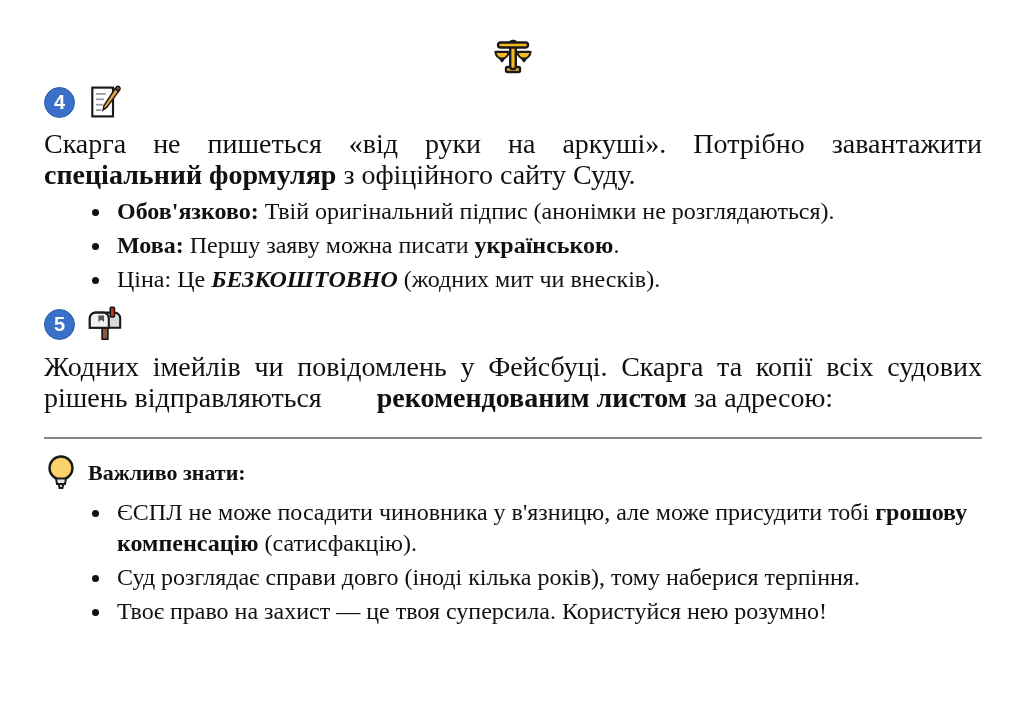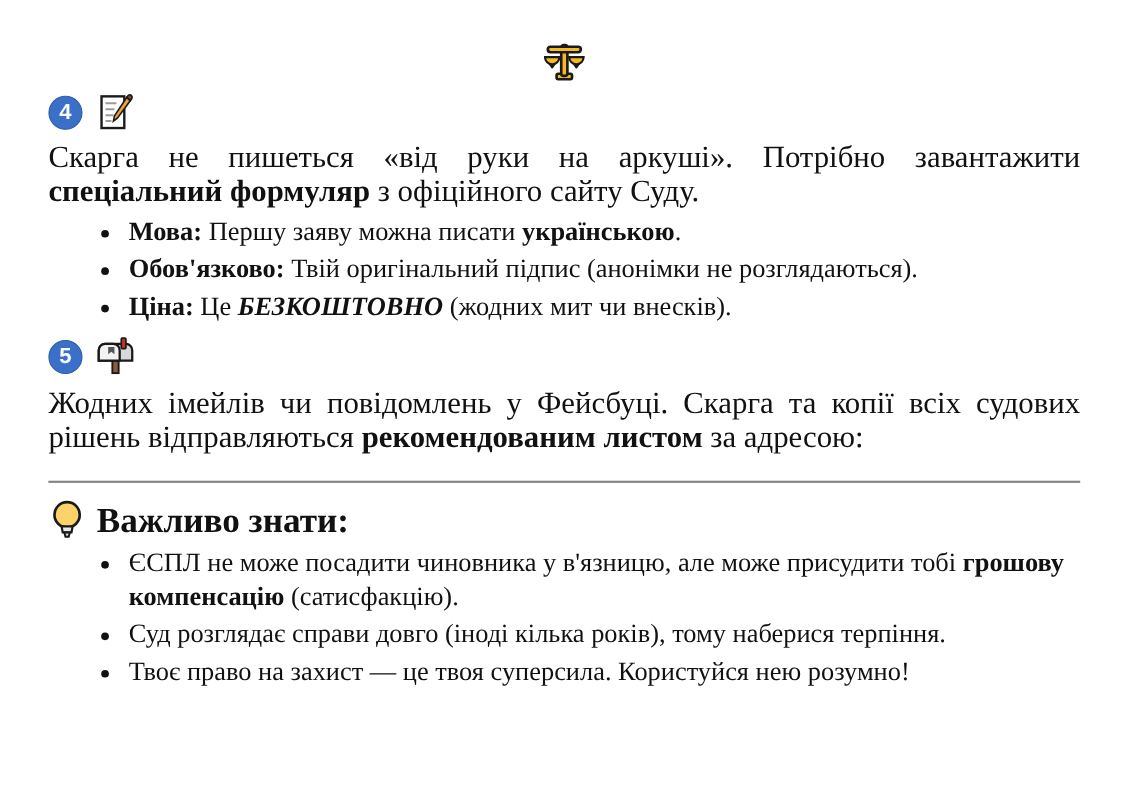--- a/index.html
+++ b/index.html
@@ -55,21 +55,21 @@
     width:7px;height:7px;border-radius:50%;background:var(--ink);
   }
 
   .divider{
     border:none;border-top:2px solid var(--divider);
     margin:24px 0 14px 0;
   }
 
   .note-heading{
     display:flex;align-items:center;gap:10px;
-    font-size:32px;font-weight:bold;line-height:1.2;
+    font-size:22px;font-weight:bold;line-height:1.2;
     margin:0 0 4px 0;
   }
   .note-heading .h-icon{flex:0 0 auto;display:inline-flex;}
 </style>
 </head>
 <body>
 
 <div class="page">
 
   <div class="emblem-row">
@@ -104,41 +104,41 @@
             <path d="M34 3 C36.5 1.5 39 4 37.5 6.5 L36 8.5 L32.5 5 Z" fill="#7a4a2b" stroke="#1a1a1a" stroke-width="1.6"></path>
             <path d="M32.5 5 L36 8.5 L23 26 L19 29 L20 24 Z" fill="#e8a33d" stroke="#1a1a1a" stroke-width="1.6"></path>
           </g>
         </svg>
       </span>
     </h2>
 
     <p class="body"><span>Скарга не пишеться «від руки на аркуші». Потрібно завантажити </span><span style="font-weight: bold;">спеціальний формуляр</span><span> з офіційного сайту Суду.</span></p>
 
     <ul class="dots">
+      <li><span style="font-weight: bold;">Обов'язково:</span><span> Твій оригінальний підпис (анонімки не розглядаються).</span></li>
       <li><span style="font-weight: bold;">Мова:</span><span> Першу заяву можна писати </span><span style="font-weight: bold;">українською</span><span>.</span></li>
-      <li><span style="font-weight: bold;">Обов'язково:</span><span> Твій оригінальний підпис (анонімки не розглядаються).</span></li>
-      <li><span style="font-weight: bold;">Ціна:</span><span> Це </span><span style="font-weight: bold; font-style: italic;">БЕЗКОШТОВНО</span><span> (жодних мит чи внесків).</span></li>
+      <li><span style="font-weight: normal;">Ціна:</span><span> Це </span><span style="font-weight: bold; font-style: italic;">БЕЗКОШТОВНО</span><span> (жодних мит чи внесків).</span></li>
     </ul>
   </section>
 
   <section>
     <h2 class="step-heading">
       <span class="badge">5</span>
       <span class="h-icon">
         <svg width="38" height="38" viewBox="0 0 40 40" aria-hidden="true">
           <rect x="17" y="22" width="6" height="14" fill="#8d5a3b" stroke="#1a1a1a" stroke-width="1.8"></rect>
           <path d="M10 8 L30 8 A6 6 0 0 1 36 14 L36 24 L4 24 L4 14 A6 6 0 0 1 10 8 Z" fill="#d9d9d9" stroke="#1a1a1a" stroke-width="2.2"></path>
           <path d="M10 8 L18 8 A6 6 0 0 1 24 14 L24 24 L4 24 L4 14 A6 6 0 0 1 10 8 Z" fill="#f2f2f2" stroke="#1a1a1a" stroke-width="2.2"></path>
           <path d="M13 11 L19 11 L19 18 L16 15.5 L13 18 Z" fill="#555555"></path>
           <rect x="25.5" y="2.5" width="4.5" height="10" rx="1" fill="#c9301f" stroke="#1a1a1a" stroke-width="1.6"></rect>
         </svg>
       </span>
     </h2>
 
-    <p class="body"><span>Жодних імейлів чи повідомлень у Фейсбуці. Скарга та копії всіх судових рішень відправляються </span><span style="font-weight: bold;">рекомендованим листом</span><span> за адресою:</span></p>
+    <p class="body"><span>Жодних імейлів чи повідомлень у Фейсбуці. Скарга та копії всіх судових рішень відправляються </span><span style="font-weight: bold; margin-left: 48px;">рекомендованим листом</span><span> за адресою:</span></p>
   </section>
 
   <hr class="divider">
 
   <section>
     <h3 class="note-heading">
       <span class="h-icon">
         <svg width="34" height="40" viewBox="0 0 34 40" aria-hidden="true">
           <circle cx="17" cy="15" r="11.5" fill="#fbd36a" stroke="#1a1a1a" stroke-width="2.4"></circle>
           <path d="M12 25.5 L22 25.5 L21 31 L13 31 Z" fill="#e9e9e9" stroke="#1a1a1a" stroke-width="2"></path>

